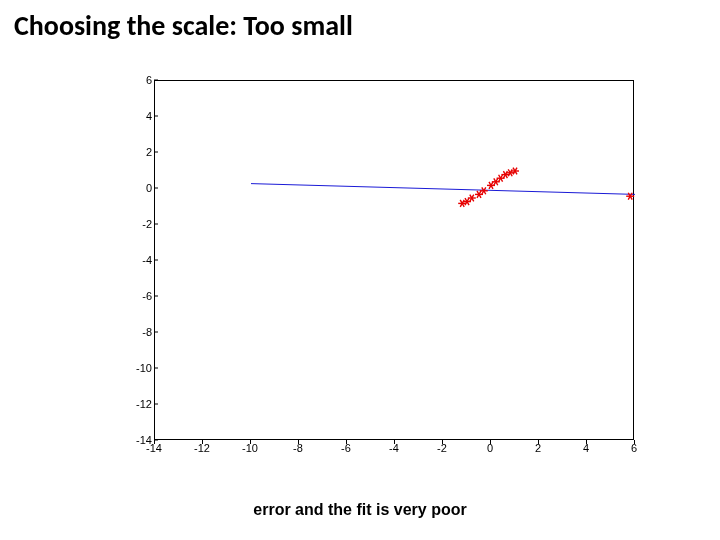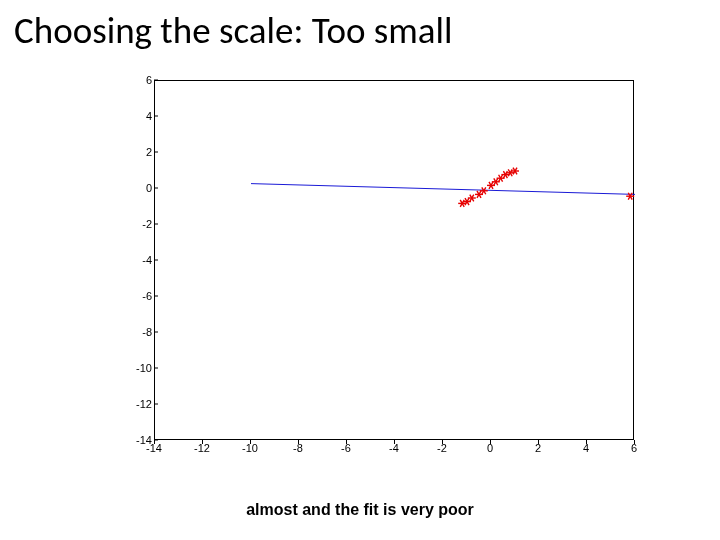--- a/index.html
+++ b/index.html
@@ -14,22 +14,22 @@
   .slide {
     position: relative;
     width: 720px;
     height: 540px;
     box-sizing: border-box;
   }
   .title {
     position: absolute;
     top: 8px;
     left: 14px;
-    font-size: 37px;
-    font-weight: 400;
+    font-size: 28px;
+    font-weight: 700;
     letter-spacing: 0px;
   }
   .chart-wrap {
     position: absolute;
     top: 70px;
     left: 124px;
     width: 520px;
     height: 390px;
   }
   .chart-plot {
@@ -208,16 +208,16 @@
       <div class="x-tick" style="left: 414px;">2</div>
       <div class="x-tick-mark" style="left: 414px; top: 370px;"></div>
       <div class="x-tick" style="left: 462px;">4</div>
       <div class="x-tick-mark" style="left: 462px; top: 370px;"></div>
       <div class="x-tick" style="left: 510px;">6</div>
       <div class="x-tick-mark" style="left: 510px; top: 370px;"></div>
     </div>
 
   <div class="caption">
     <br>
-    <span>almost and the fit is very poor</span>
+    <span>error and the fit is very poor</span>
   </div>
 
 </div>
 
 </body></html>

